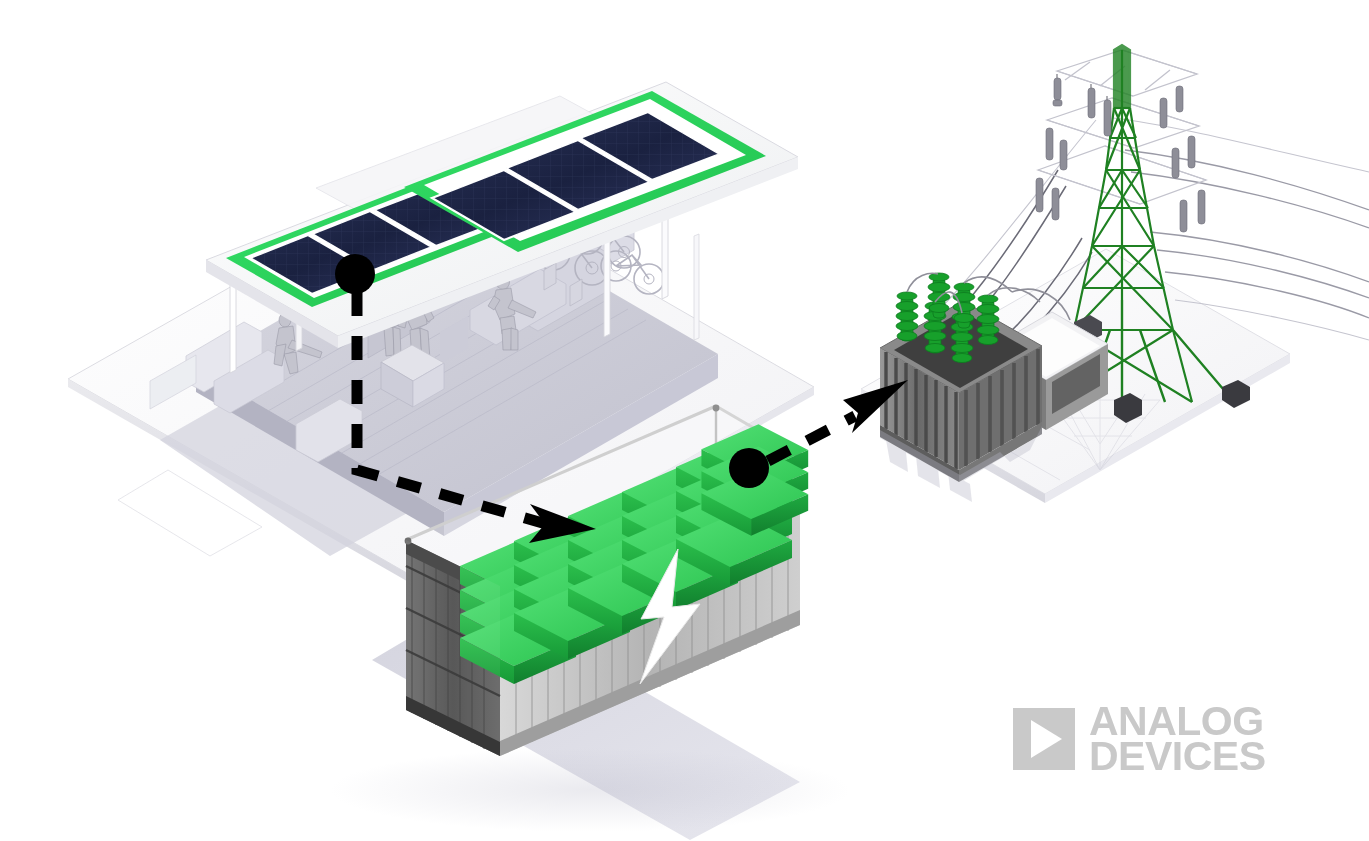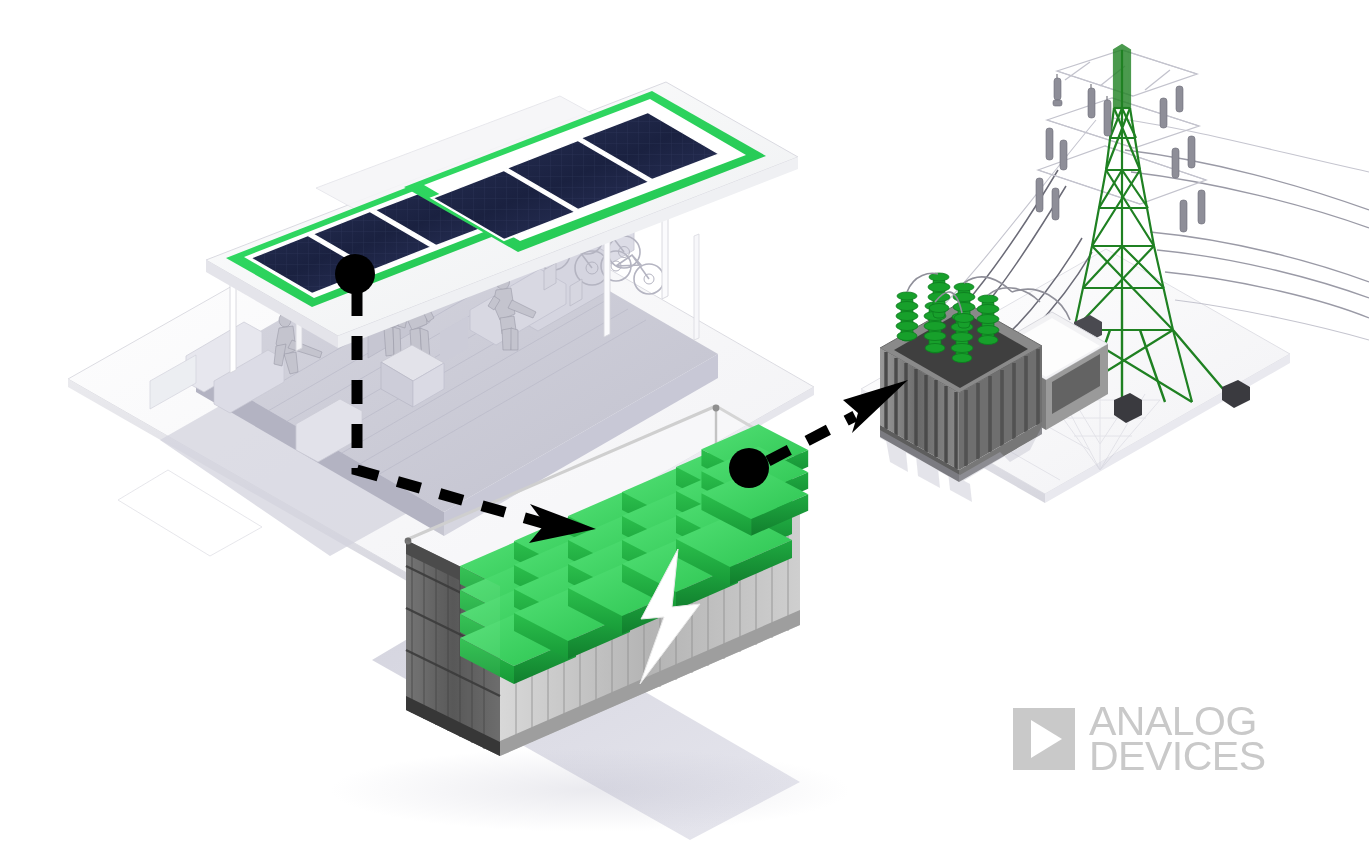--- a/index.html
+++ b/index.html
@@ -2,21 +2,21 @@
 <html><head>
 <meta charset="utf-8">
 <style>
   html,body{margin:0;padding:0;background:#ffffff;}
   body{width:1369px;height:841px;overflow:hidden;font-family:"Liberation Sans",sans-serif;}
   #stage{position:relative;width:1369px;height:841px;background:#ffffff;}
   #scene{position:absolute;inset:0;}
   .logo-wrap{position:absolute;left:1013px;top:704px;display:flex;align-items:center;gap:14px;}
   .logo-mark{width:62px;height:62px;background:#c9c9c9;display:flex;align-items:center;justify-content:center;}
   .logo-tri{width:0;height:0;border-top:19px solid transparent;border-bottom:19px solid transparent;border-left:31px solid #ffffff;margin-left:5px;}
-  .logo-text{display:flex;flex-direction:column;line-height:0.86;font-weight:normal;color:#c9c9c9;letter-spacing:-0.5px;font-size:41px;font-family:"Liberation Sans",sans-serif;}
+  .logo-text{display:flex;flex-direction:column;line-height:0.86;font-weight:bold;color:#c9c9c9;letter-spacing:-0.5px;font-size:41px;font-family:"Liberation Sans",sans-serif;}
   .logo-text span{display:block;}
 </style>
 </head>
 <body>
 
 <div id="stage">
 
   <svg id="scene" viewBox="0 0 1369 841" xmlns="http://www.w3.org/2000/svg">
     <defs>
       <linearGradient id="gWhiteSlab" x1="0" y1="0" x2="1" y2="1">

